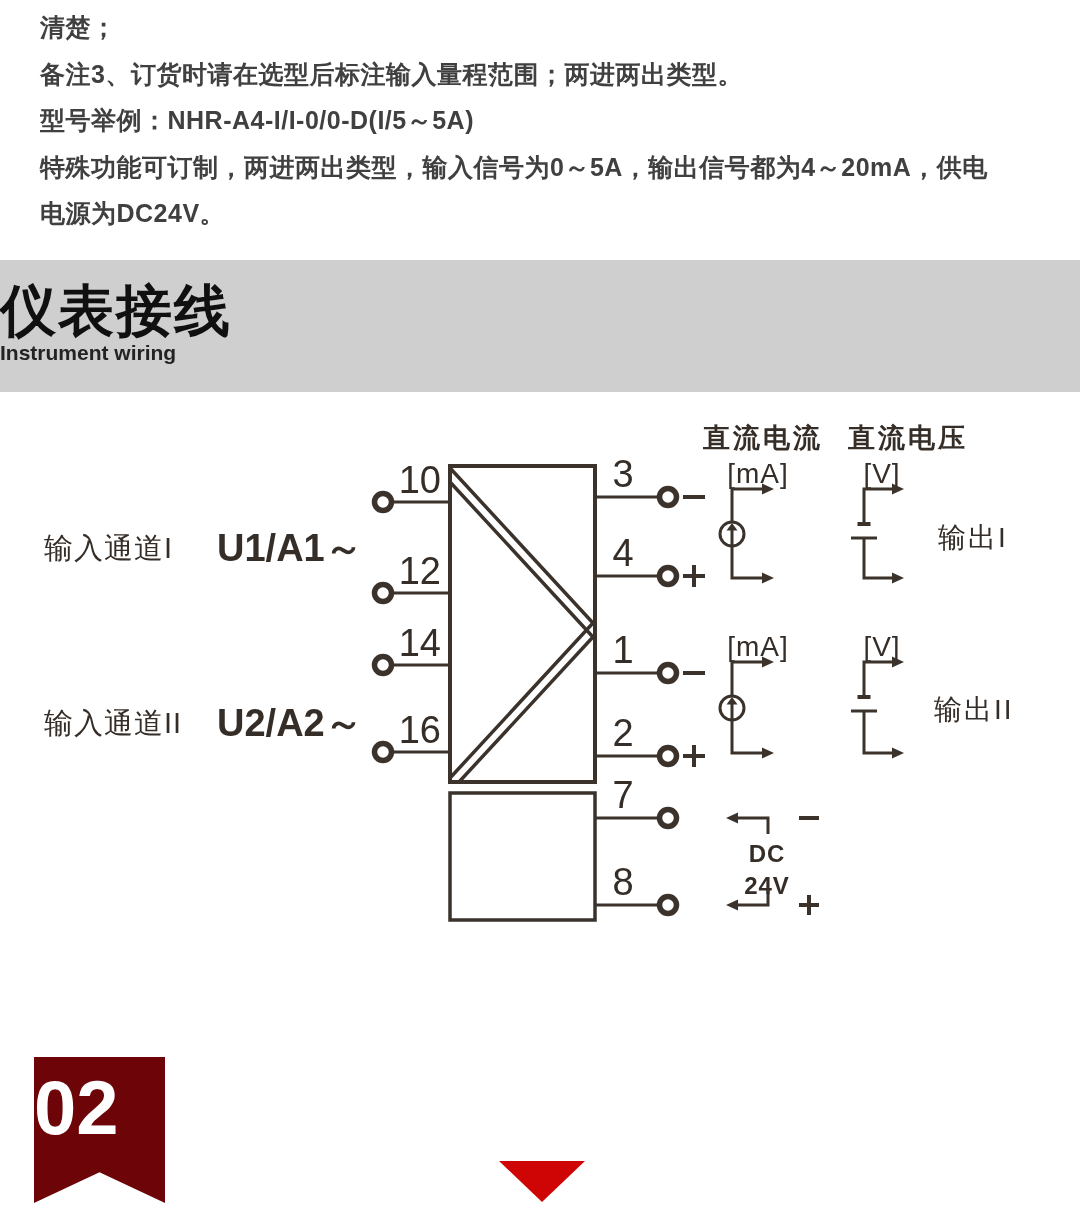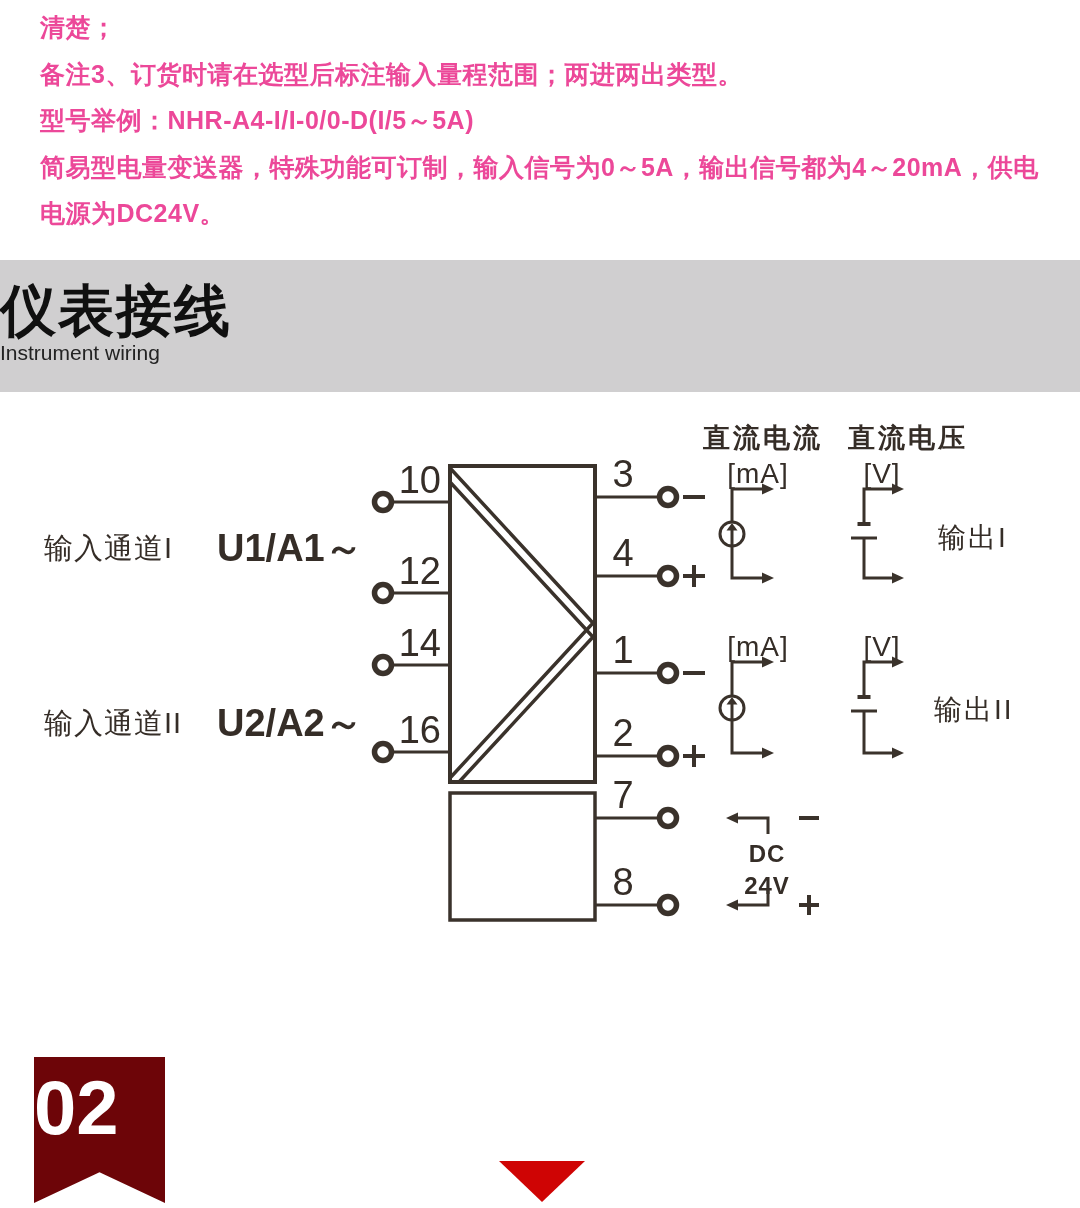--- a/index.html
+++ b/index.html
@@ -1,26 +1,26 @@
 <!DOCTYPE html>
 <html><head>
 <meta charset="utf-8">
 <style>
   html,body{margin:0;padding:0;background:#fff;}
   .page{position:relative;width:1080px;height:1208px;background:#ffffff;overflow:hidden;
         font-family:"Liberation Sans","DejaVu Sans",sans-serif;}
 
   
-  .top-text{position:absolute;top:4px;left:40px;right:30px;color:#ec4899;}
+  .top-text{position:absolute;top:4px;left:40px;right:30px;color:#404040;}
   .top-text p{margin:0;font-size:25px;line-height:46.5px;font-weight:600;letter-spacing:.5px;}
 
   
   .banner{position:absolute;top:260px;left:0;width:1080px;height:132px;background:#d0cfd0;}
   .banner h1{margin:21px 0 0 0;font-size:56px;line-height:60px;font-weight:700;color:#101010;letter-spacing:2px;}
-  .banner .sub{margin:0;font-size:21px;line-height:24px;color:#232323;font-weight:400;}
+  .banner .sub{margin:0;font-size:21px;line-height:24px;color:#232323;font-weight:700;}
 
   
   .diagram{position:absolute;top:395px;left:0;width:1080px;height:650px;}
   .diagram svg{display:block;}
   .ln{stroke:#3a322b;stroke-width:3;fill:none;}
   .ln35{stroke:#3a322b;stroke-width:3.5;fill:none;}
   .bx{fill:#ffffff;stroke:#3a322b;stroke-width:4;}
   .bx2{fill:#ffffff;stroke:#3a322b;stroke-width:3.5;}
   .term{fill:#ffffff;stroke:#3a322b;stroke-width:5.5;}
   .src{fill:#ffffff;stroke:#3a322b;stroke-width:3;}
@@ -49,21 +49,21 @@
 </style>
 </head>
 <body>
 
 <div class="page">
 
   <div class="top-text">
     <p>清楚；</p>
     <p>备注3、订货时请在选型后标注输入量程范围；两进两出类型。</p>
     <p>型号举例：NHR-A4-I/I-0/0-D(I/5～5A)</p>
-    <p>简易型电量变送器，特殊功能可订制，输入信号为0～5A，输出信号都为4～20mA，供电</p>
+    <p>特殊功能可订制，两进两出类型，输入信号为0～5A，输出信号都为4～20mA，供电</p>
     <p>电源为DC24V。</p>
   </div>
 
   <div class="banner">
     <h1>仪表接线</h1>
     <p class="sub">Instrument wiring</p>
   </div>
 
   <div class="diagram">
     <svg width="1080" height="650" viewBox="0 0 1080 650">

